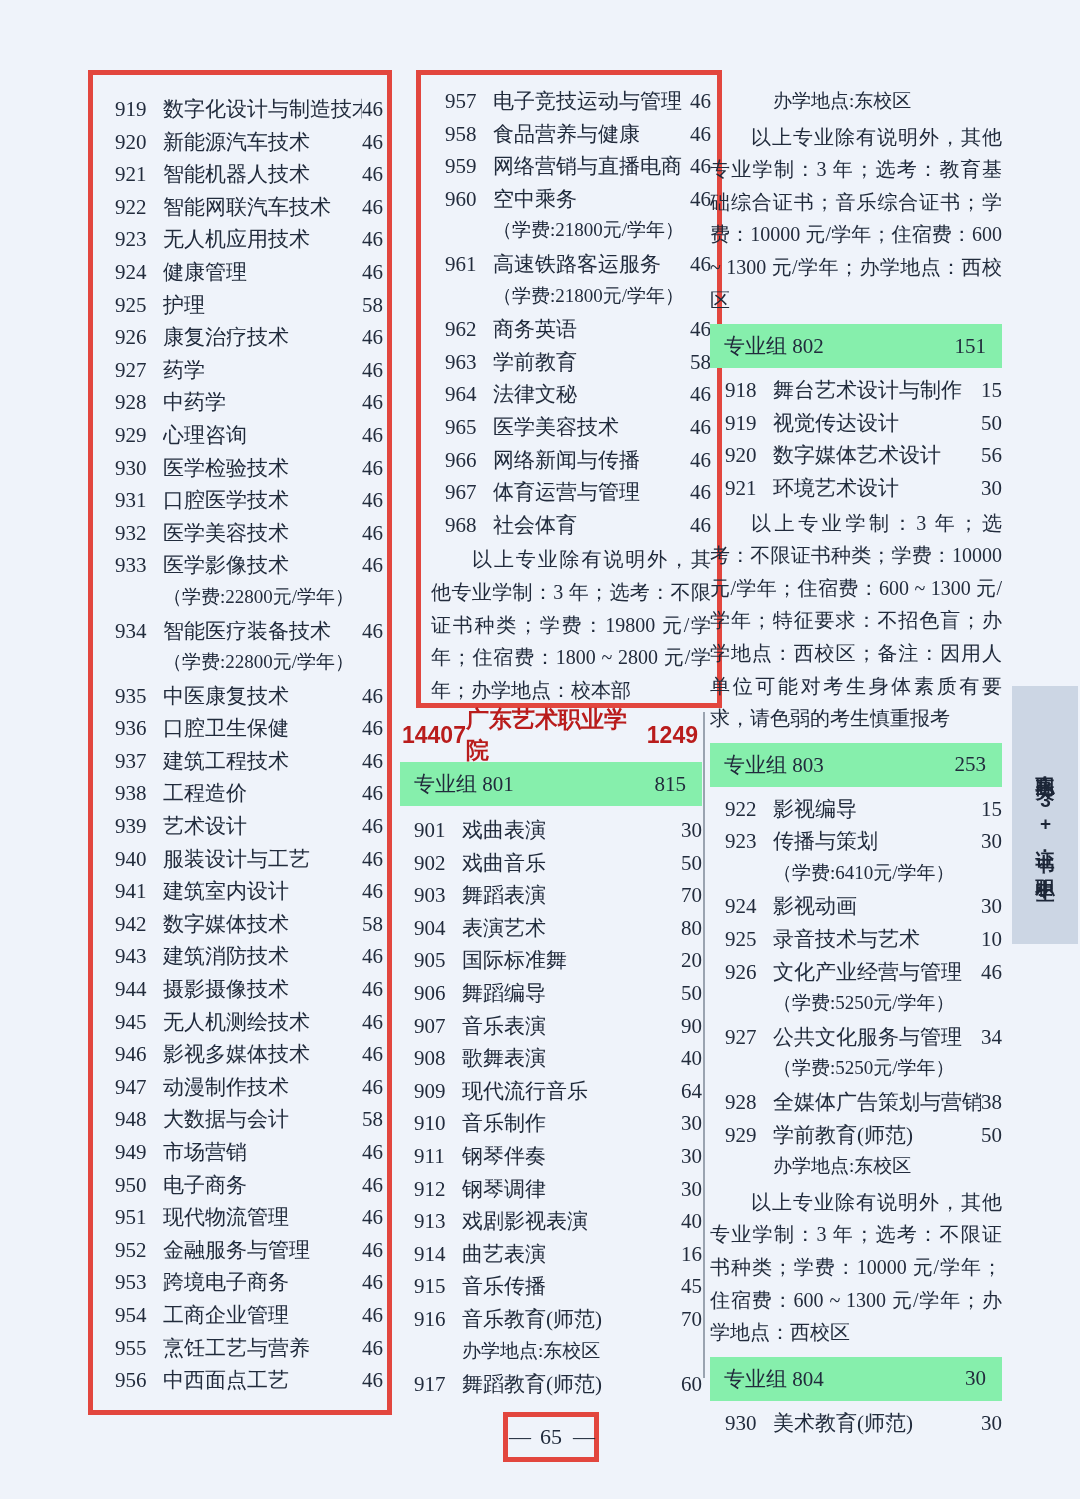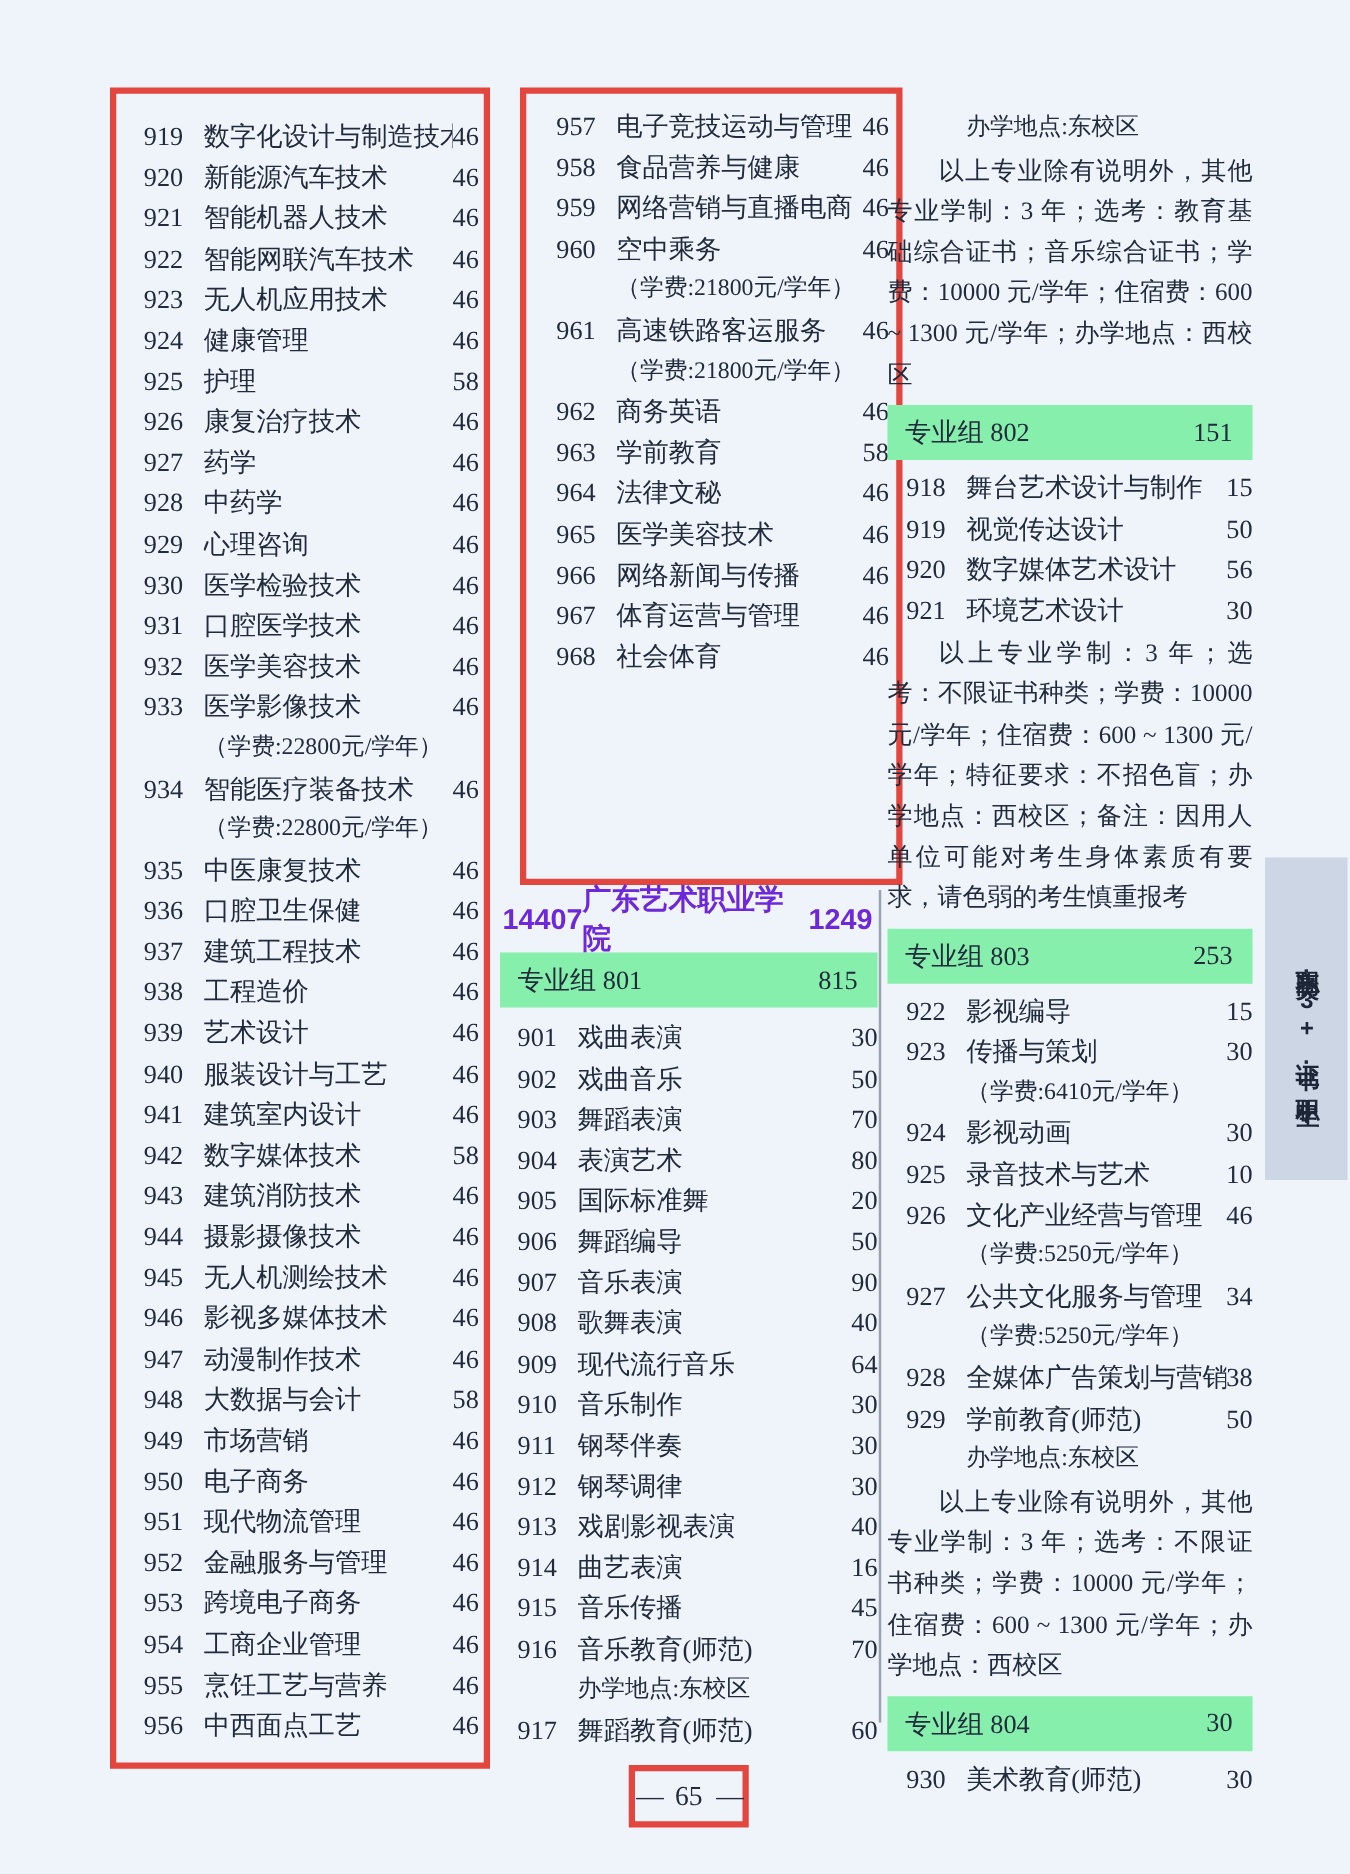--- a/index.html
+++ b/index.html
@@ -29,21 +29,21 @@
   .banner {
     display:flex; justify-content:space-between; align-items:center;
     height:44px; background:#86efac; padding:0 16px 0 14px;
     font-size:21px; margin:8px 0;
   }
 
   #mid2 { position:absolute; left:400px; top:712px; width:302px; }
   .school {
     display:flex; justify-content:space-between; align-items:center;
     height:46px; font-family:"Liberation Sans","DejaVu Sans",sans-serif;
-    font-weight:700; font-size:23px; color:#6d28d9; padding:0 4px 0 2px;
+    font-weight:700; font-size:23px; color:#b91c1c; padding:0 4px 0 2px;
   }
   #mid2 .banner { margin:4px 0 10px;gap:28px; }
 
   #right-col { position:absolute; left:710px; top:88px; width:292px; }
   #right-col .row { padding-left:15px; }
   #right-col .sub { padding-left:63px; }
 
   #col-divider {
     position:absolute; left:703px; top:712px; width:2px; height:666px;
     background:#9aa3b0;
@@ -320,20 +320,21 @@
     <div class="row">
       <span class="code">967</span>
       <span class="name">体育运营与管理</span>
       <span class="val">46</span>
     </div>
     <div class="row">
       <span class="code">968</span>
       <span class="name">社会体育</span>
       <span class="val">46</span>
     </div>
+    <div class="note">以上专业除有说明外，其他专业学制：3 年；选考：不限证书种类；学费：19800 元/学年；住宿费：1800 ~ 2800 元/学年；办学地点：校本部</div>
   </div>
 
 <div id="mid2">
   <div class="school">
     <span>14407</span>
     <span>广东艺术职业学院</span>
     <span>1249</span>
   </div>
   <div id="mid2-items">
       <div class="banner">

